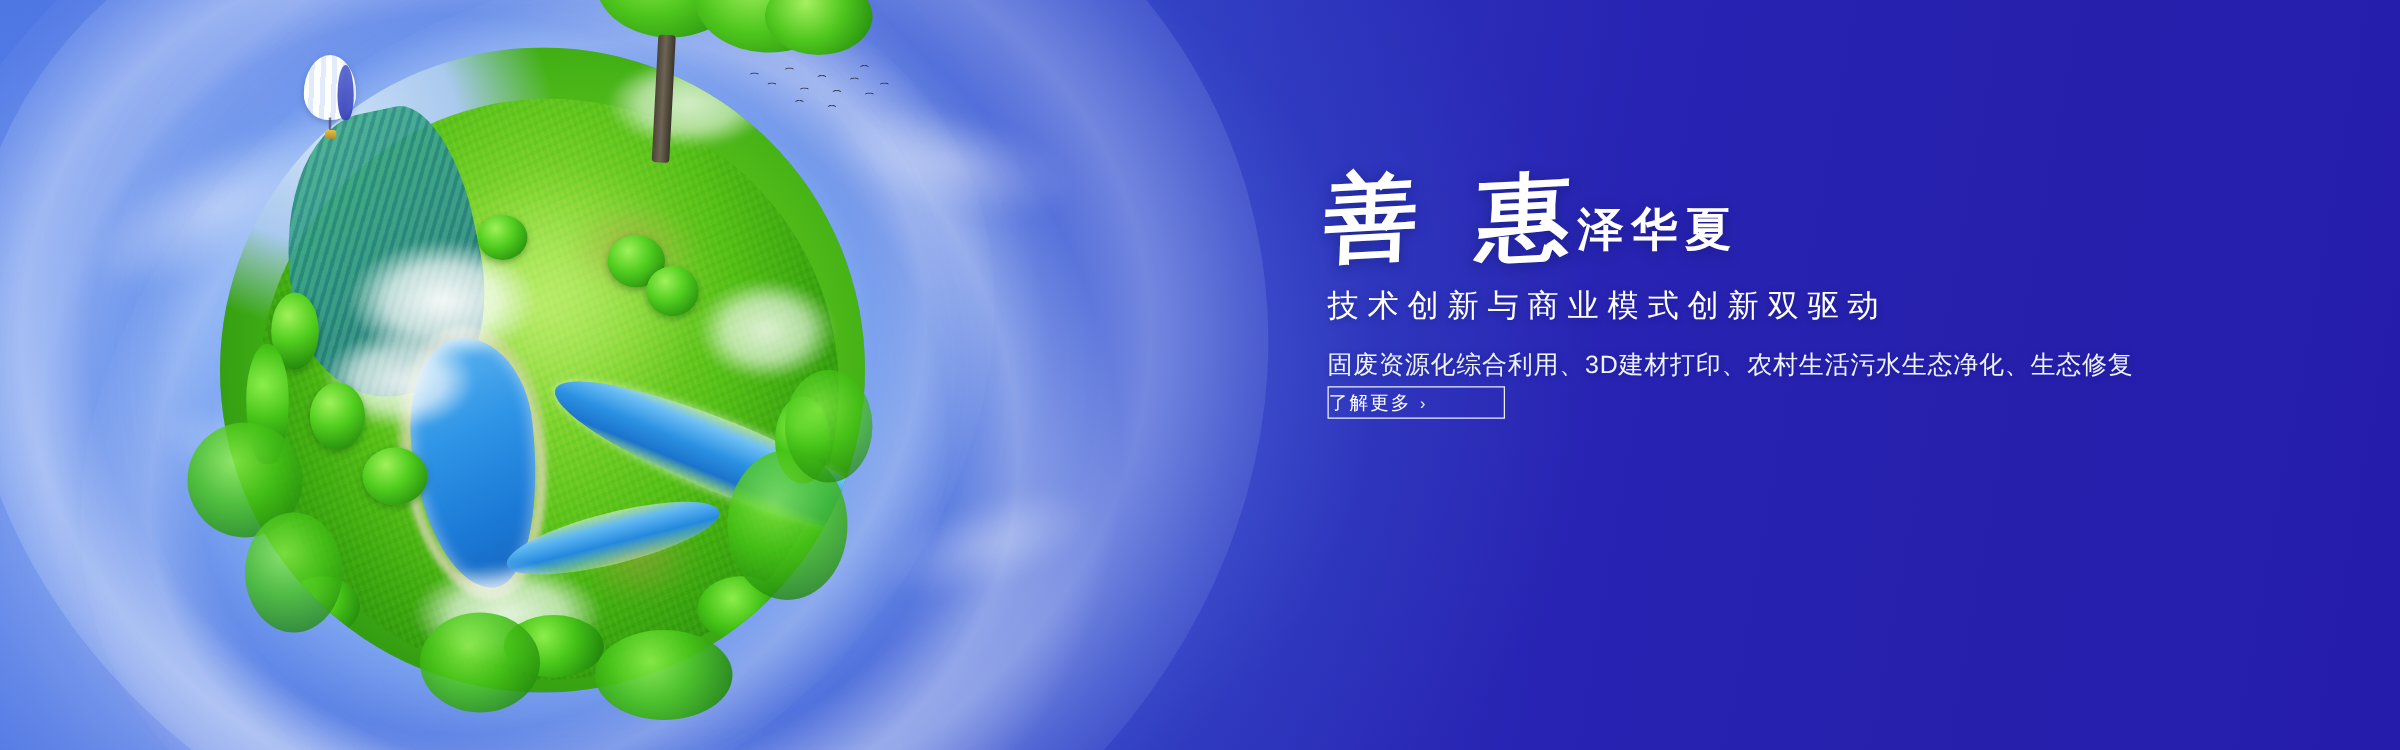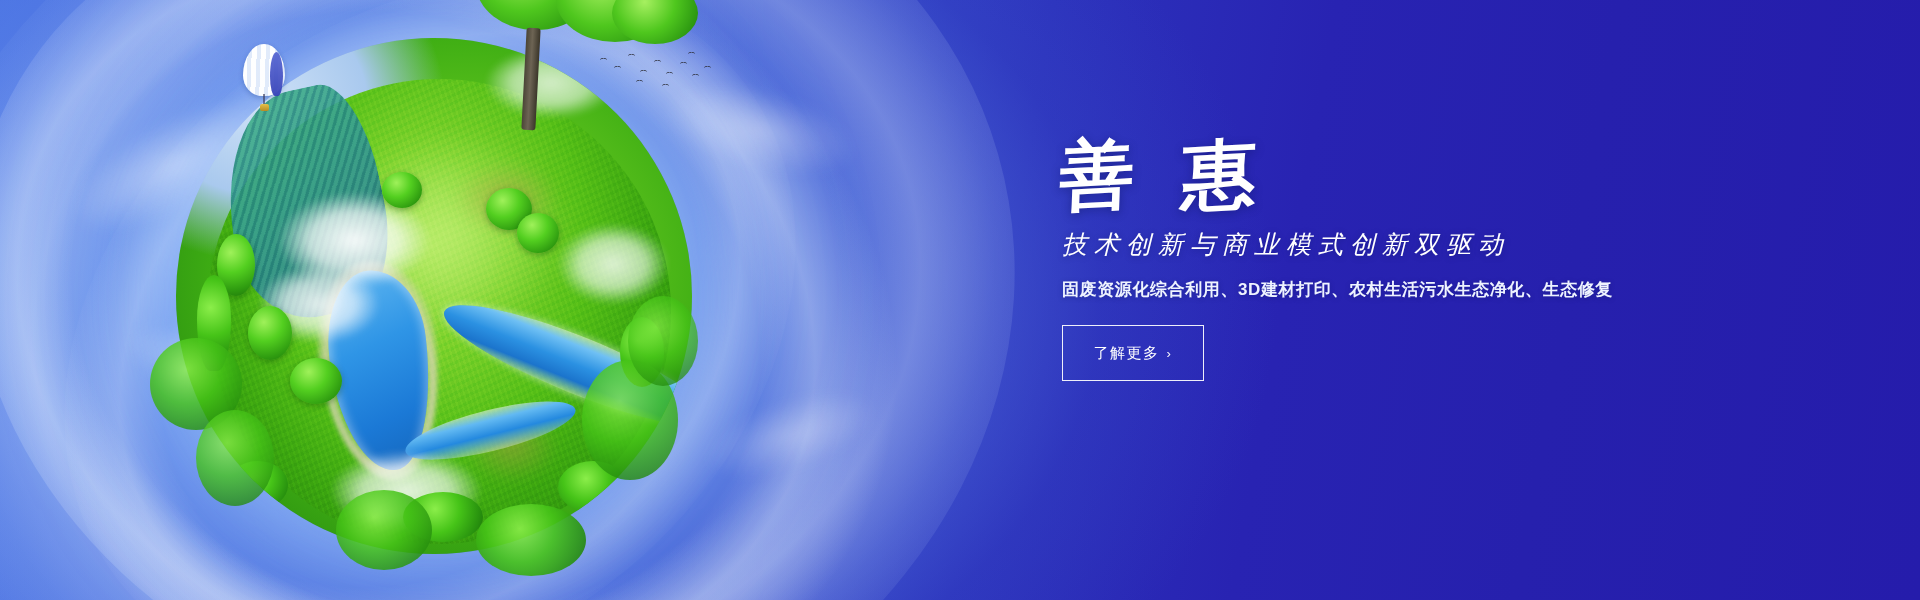--- a/index.html
+++ b/index.html
@@ -225,36 +225,35 @@
     padding-bottom:6px;
     margin-left:4px;
   }
   .hl-gap{width:46px;display:inline-block;}
 
   #subtitle{
     margin:20px 0 0 2px;
     font-size:25px;color:#ffffff;letter-spacing:7px;
     font-weight:400;white-space:nowrap;
     text-shadow:0 1px 6px rgba(10,20,90,.4);
-    font-style:italic;
   }
   #desc{
     margin:17px 0 0 2px;
-    font-size:17px;color:#eef3ff;letter-spacing:.6px;
-    white-space:nowrap;font-weight:700;
+    font-size:20px;color:#eef3ff;letter-spacing:.6px;
+    white-space:nowrap;font-weight:400;
     text-shadow:0 1px 5px rgba(10,20,90,.35);
   }
 
   #cta{
-    margin-top:24px;margin-left:2px;
-    width:142px;height:56px;
+    margin-top:4px;margin-left:2px;
+    width:142px;height:26px;
     border:1px solid rgba(255,255,255,.92);
     background:transparent;
     color:#ffffff;font-size:15px;letter-spacing:1.5px;
-    display:flex;align-items:center;justify-content:center;gap:7px;
+    display:flex;align-items:center;justify-content:flex-start;gap:7px;
     cursor:pointer;
     font-family:"Liberation Sans","DejaVu Sans",sans-serif;
     box-sizing:border-box;
   }
   #cta .chev{font-size:13px;line-height:1;opacity:.95;}
 </style>
 </head>
 <body>
 
 <div id="banner">
@@ -339,20 +338,21 @@
     <div class="cord"></div>
     <div class="basket"></div>
   </div>
 
   <div id="copy">
 
     <div id="headline">
       <span class="brush">善</span>
       <span class="hl-gap"></span>
       <span class="brush">惠</span>
+      <span class="kai">泽华夏</span>
     </div>
 
     <div id="subtitle">技术创新与商业模式创新双驱动</div>
 
     <div id="desc">固废资源化综合利用、3D建材打印、农村生活污水生态净化、生态修复</div>
 
     <div id="cta">
       <span>了解更多</span>
       <span class="chev">›</span>
     </div>

